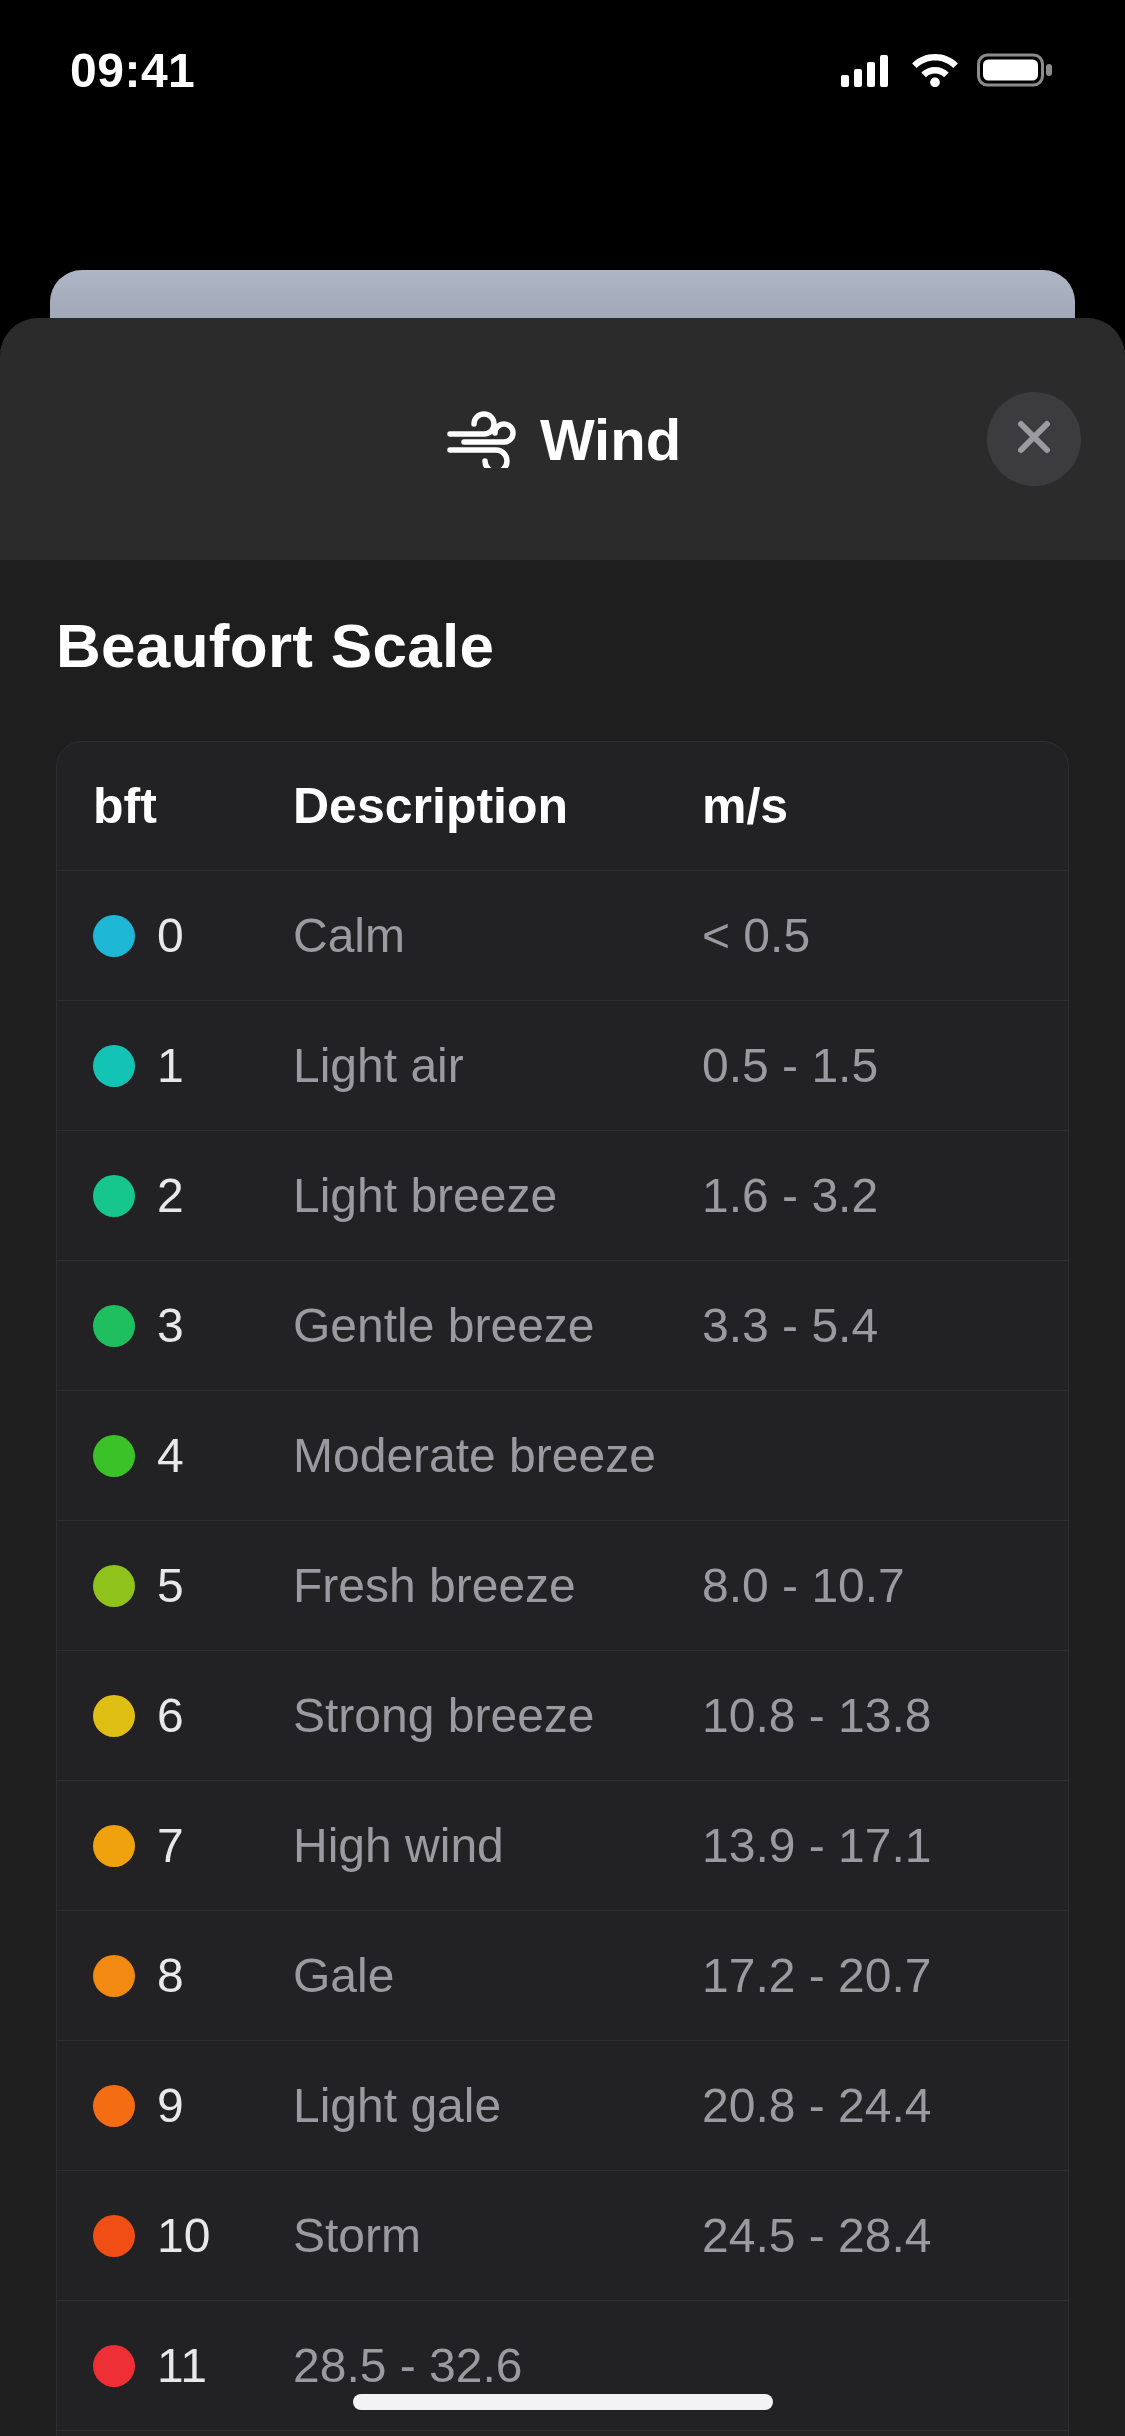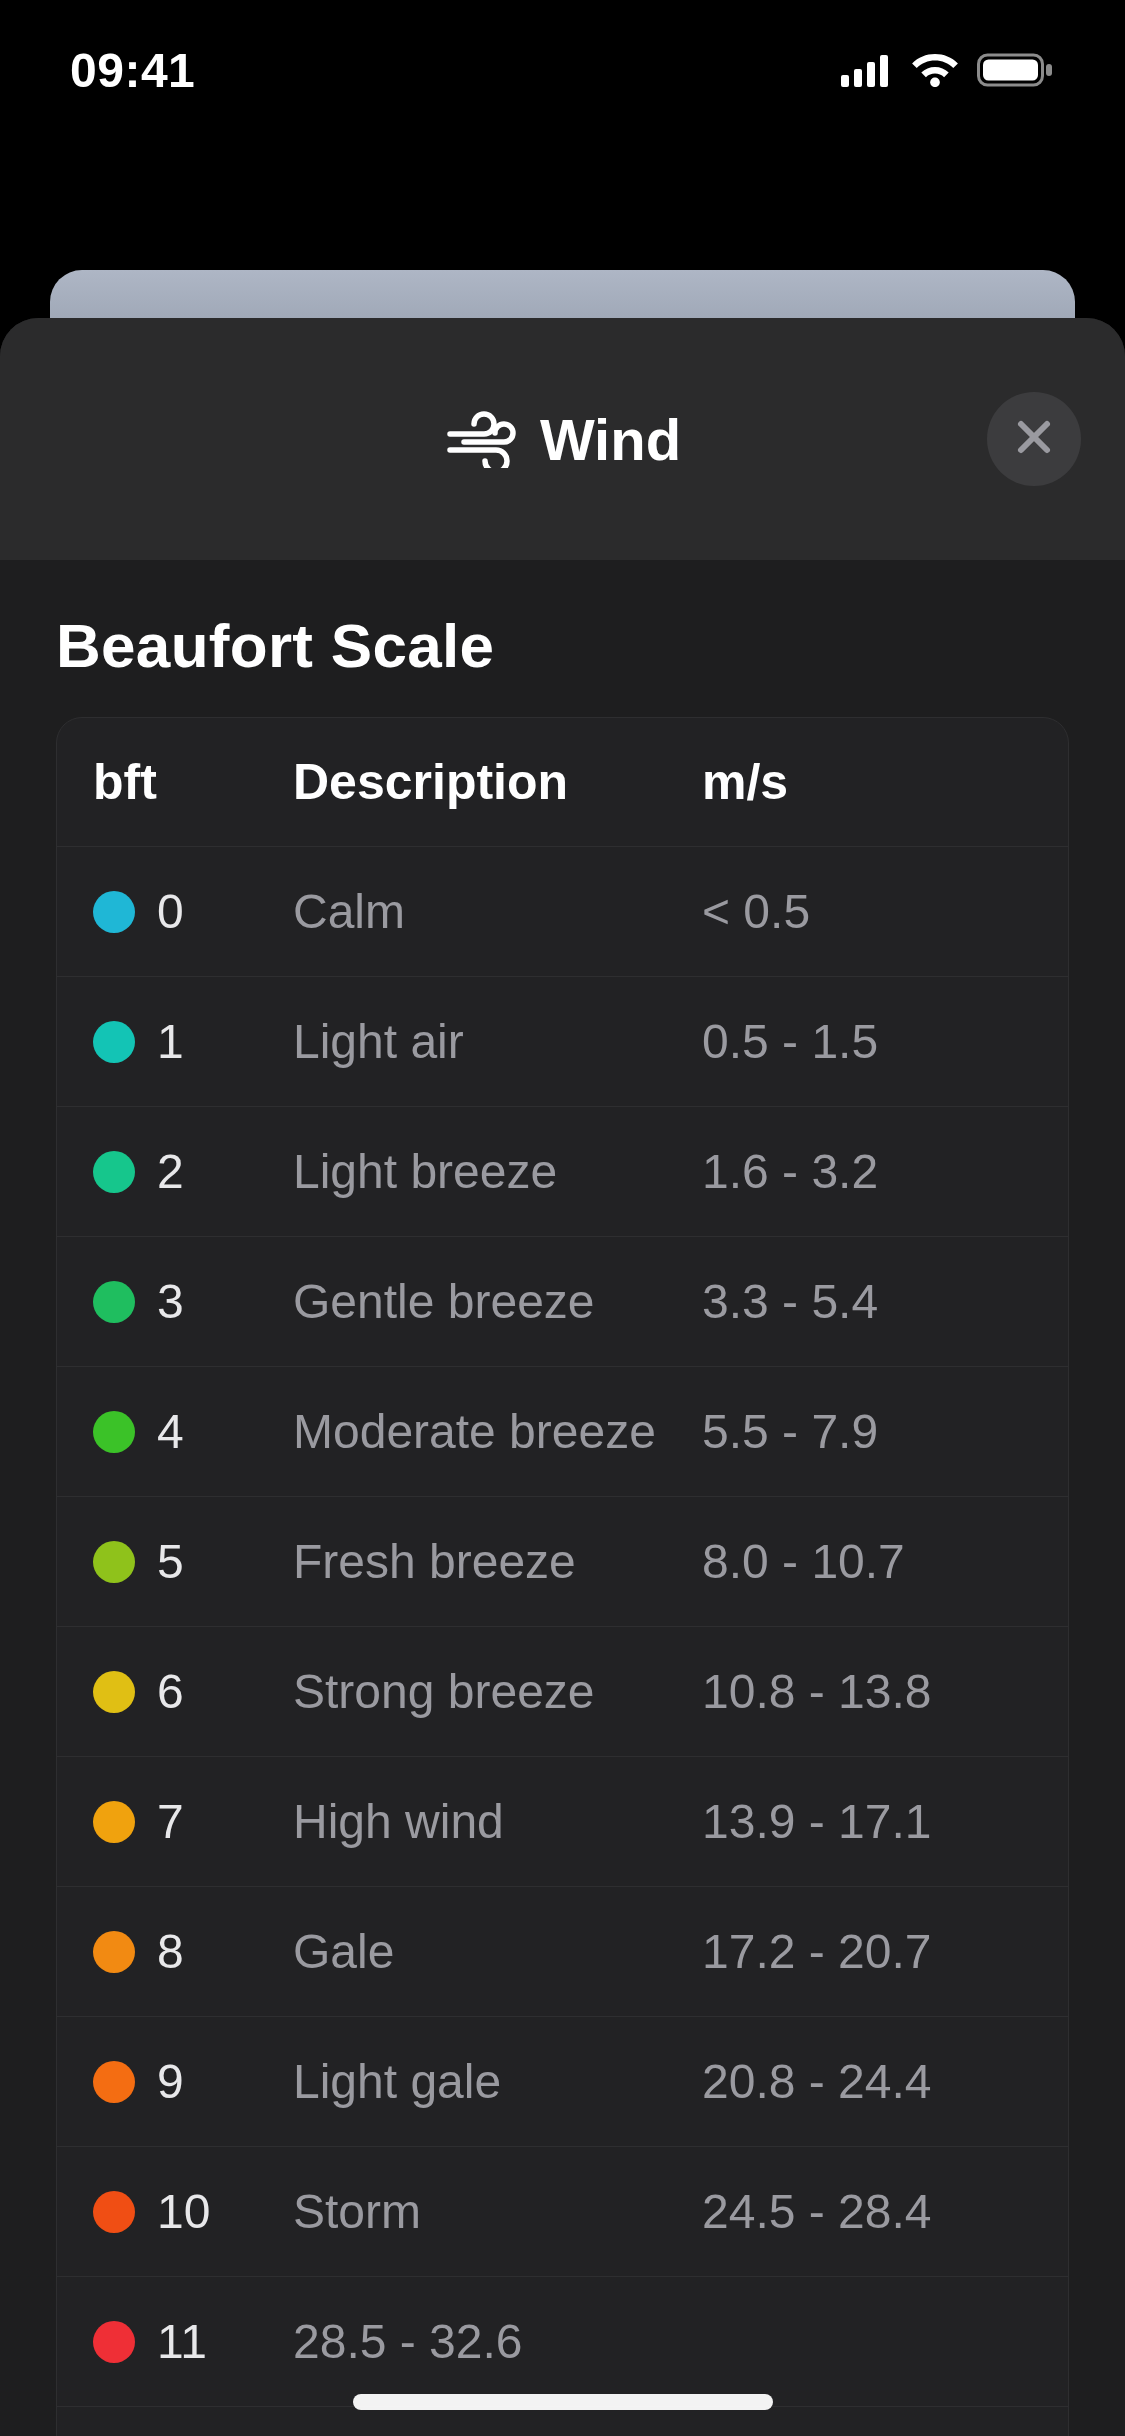--- a/index.html
+++ b/index.html
@@ -15,21 +15,21 @@
     .backdrop { position: absolute; left: 50px; right: 50px; top: 270px; height: 70px; background: linear-gradient(180deg, #aeb6c5, #9aa3b2); border-top-left-radius: 32px; border-top-right-radius: 32px; }
 
     
     .sheet { position: absolute; top: 318px; left: 0; right: 0; bottom: 0; background: #1e1e1f; border-top-left-radius: 38px; border-top-right-radius: 38px; overflow: hidden; }
     .sheet-header { height: 242px; background: #2b2b2c; display: flex; align-items: center; justify-content: center; position: relative; }
     .sheet-title { display: flex; align-items: center; gap: 24px; }
     .sheet-title-text { font-size: 58px; font-weight: 700; color: #ffffff; }
     .close-btn { position: absolute; right: 44px; top: 50%; transform: translateY(-50%); width: 94px; height: 94px; border-radius: 50%; background: #3c3c3e; display: flex; align-items: center; justify-content: center; cursor: pointer; }
 
     .sheet-body { padding: 50px 56px 0 56px; }
-    .section-title { font-size: 62px; font-weight: 700; color: #ffffff; letter-spacing: 0.3px; margin-bottom: 36px; }
+    .section-title { font-size: 62px; font-weight: 700; color: #ffffff; letter-spacing: 0.3px; margin-bottom: 60px; }
 
     
     .table-card { background: #222224; border: 1px solid #2e2e30; border-radius: 26px; overflow: hidden; }
     .t-row { display: grid; grid-template-columns: 200px 1fr 330px; align-items: center; padding: 0 36px; height: 130px; border-top: 1px solid #2e2e30; }
     .t-row.header { height: 128px; border-top: none; }
     .t-row.header .h { font-size: 50px; font-weight: 700; color: #ffffff; }
     .bft-cell { display: flex; align-items: center; gap: 22px; }
     .dot { width: 42px; height: 42px; border-radius: 50%; flex: 0 0 42px; }
     .bft-num { font-size: 48px; color: #e8e8ea; font-weight: 500; }
     .desc, .ms { font-size: 48px; color: #9a9aa0; font-weight: 400; }
@@ -139,21 +139,20 @@
             </div>
             <div class="desc">Gentle breeze</div>
             <div class="ms">3.3 - 5.4</div>
           </div>
           <div class="t-row">
             <div class="bft-cell">
               <span class="dot" style="background: rgb(59, 194, 40);"></span>
               <span class="bft-num">4</span>
             </div>
             <div class="desc">Moderate breeze</div>
-            <div class="ms">5.5 - 7.9</div>
           </div>
           <div class="t-row">
             <div class="bft-cell">
               <span class="dot" style="background: rgb(143, 194, 27);"></span>
               <span class="bft-num">5</span>
             </div>
             <div class="desc">Fresh breeze</div>
             <div class="ms">8.0 - 10.7</div>
           </div>
           <div class="t-row">

